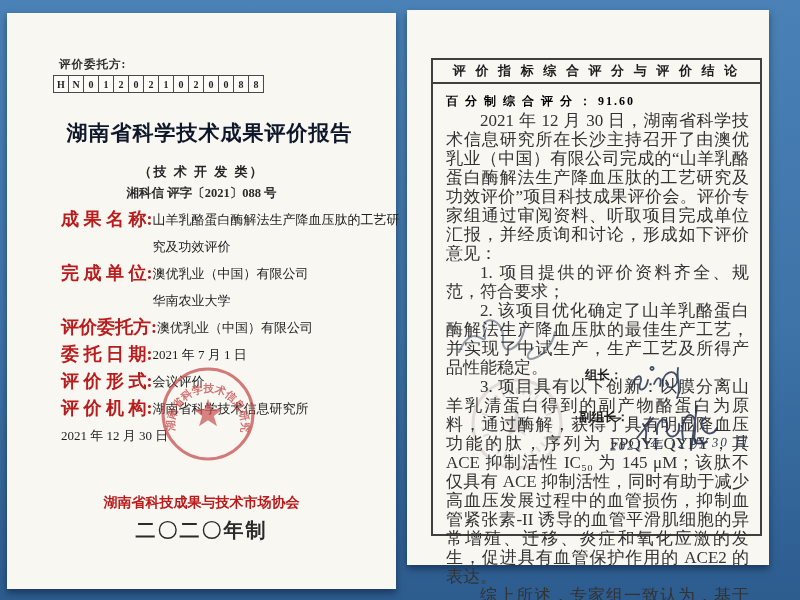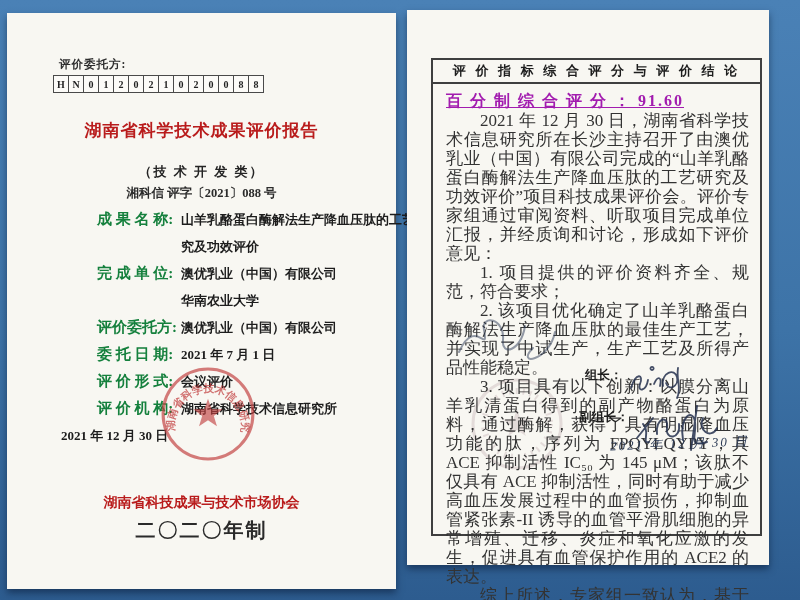--- a/index.html
+++ b/index.html
@@ -9,42 +9,42 @@
   .page{position:absolute;background:#f8f7f2;box-shadow:0 4px 7px rgba(5,20,45,.5);}
   #left-page{left:7px;top:13px;width:389px;height:576px;}
   #right-page{left:407px;top:10px;width:362px;height:555px;}
 
   
   .report-no-label{position:absolute;left:52px;top:44px;font-size:11.5px;font-weight:bold;color:#2e2e2e;letter-spacing:1px;}
   .cells{position:absolute;left:47px;top:62px;display:flex;}
   .cell{width:14px;height:16px;border:1px solid #4a4a4a;margin-left:-1px;background:#fcfbf8;
     display:flex;align-items:center;justify-content:center;font-size:10px;font-weight:bold;color:#222;}
   .doc-title{position:absolute;left:0;top:106px;width:100%;text-align:center;
-    font-family:"Liberation Sans",sans-serif;font-weight:bold;font-size:17px;letter-spacing:1px;color:#b91c1c;}
+    font-family:"Liberation Sans",sans-serif;font-weight:bold;font-size:21px;letter-spacing:1px;color:#0f172a;padding-left:8px;}
   .doc-subtitle{position:absolute;left:0;top:150px;width:100%;text-align:center;
     font-size:13px;font-weight:bold;letter-spacing:2px;color:#242424;}
   .doc-no{position:absolute;left:0;top:172px;width:100%;text-align:center;
     font-size:12.5px;font-weight:600;color:#2b2b2b;}
   .fields{position:absolute;left:54px;top:193px;width:300px;}
   .frow{display:flex;}
-  .flabel{flex:0 0 84px;font-size:15px;font-weight:600;color:#15803d;line-height:27px;white-space:nowrap;margin-left:36px;}
-  .fval{font-size:13px;font-weight:700;color:#1d1d1d;}
+  .flabel{flex:0 0 84px;font-size:18px;font-weight:600;color:#b91c1c;line-height:27px;white-space:nowrap;}
+  .fval{font-size:13px;font-weight:400;color:#1d1d1d;}
   .fval div{line-height:27px;white-space:nowrap;}
   .footer1{position:absolute;left:0;top:481px;width:100%;text-align:center;
     font-family:"Liberation Sans",sans-serif;font-weight:bold;font-size:14px;color:#b91c1c;}
   .footer2{position:absolute;left:0;top:504px;width:100%;text-align:center;
     font-family:"Liberation Sans",sans-serif;font-weight:bold;font-size:20px;letter-spacing:2px;color:#2a2a2a;}
   .seal{position:absolute;left:152px;top:352px;width:98px;height:98px;opacity:.85;}
 
   
   .rbox{position:absolute;left:24px;top:48px;width:327px;height:474px;border:2px solid #3f3f3f;}
   .rbox-title{height:22px;line-height:22px;border-bottom:2px solid #3f3f3f;text-align:center;
     font-family:"Liberation Sans",sans-serif;font-weight:bold;font-size:13px;letter-spacing:3px;color:#1d1d1d;}
   .rbox-body{padding:7px 11px 0 13px;}
-  .score-line{font-size:16px;font-weight:bold;letter-spacing:2px;line-height:20px;color:#a21caf;text-decoration:underline;}
+  .score-line{font-size:12px;font-weight:bold;letter-spacing:2px;line-height:20px;color:#000000;}
   .score-value{letter-spacing:2px;}
   .concl-label{font-size:12px;font-weight:bold;letter-spacing:2px;line-height:20px;color:#1d1d1d;}
   .rbox-body p{margin:0;font-size:17px;line-height:19px;text-align:justify;text-indent:2em;color:#333;}
   .sig-row1{position:absolute;left:178px;top:352px;display:flex;align-items:flex-start;}
   .sig-row2{position:absolute;left:172px;top:394px;display:flex;align-items:flex-start;}
   .sig-label{font-size:12.5px;font-weight:bold;color:#1d1d1d;line-height:26px;white-space:nowrap;}
   .sig-svg{margin-left:4px;}
   .sign-date{position:absolute;left:203px;top:425px;font-size:13px;font-style:italic;
     letter-spacing:2px;color:#2b3a55;transform:rotate(-2deg);white-space:nowrap;}
   .pen-scribble{position:absolute;left:46px;top:300px;width:112px;height:56px;}

